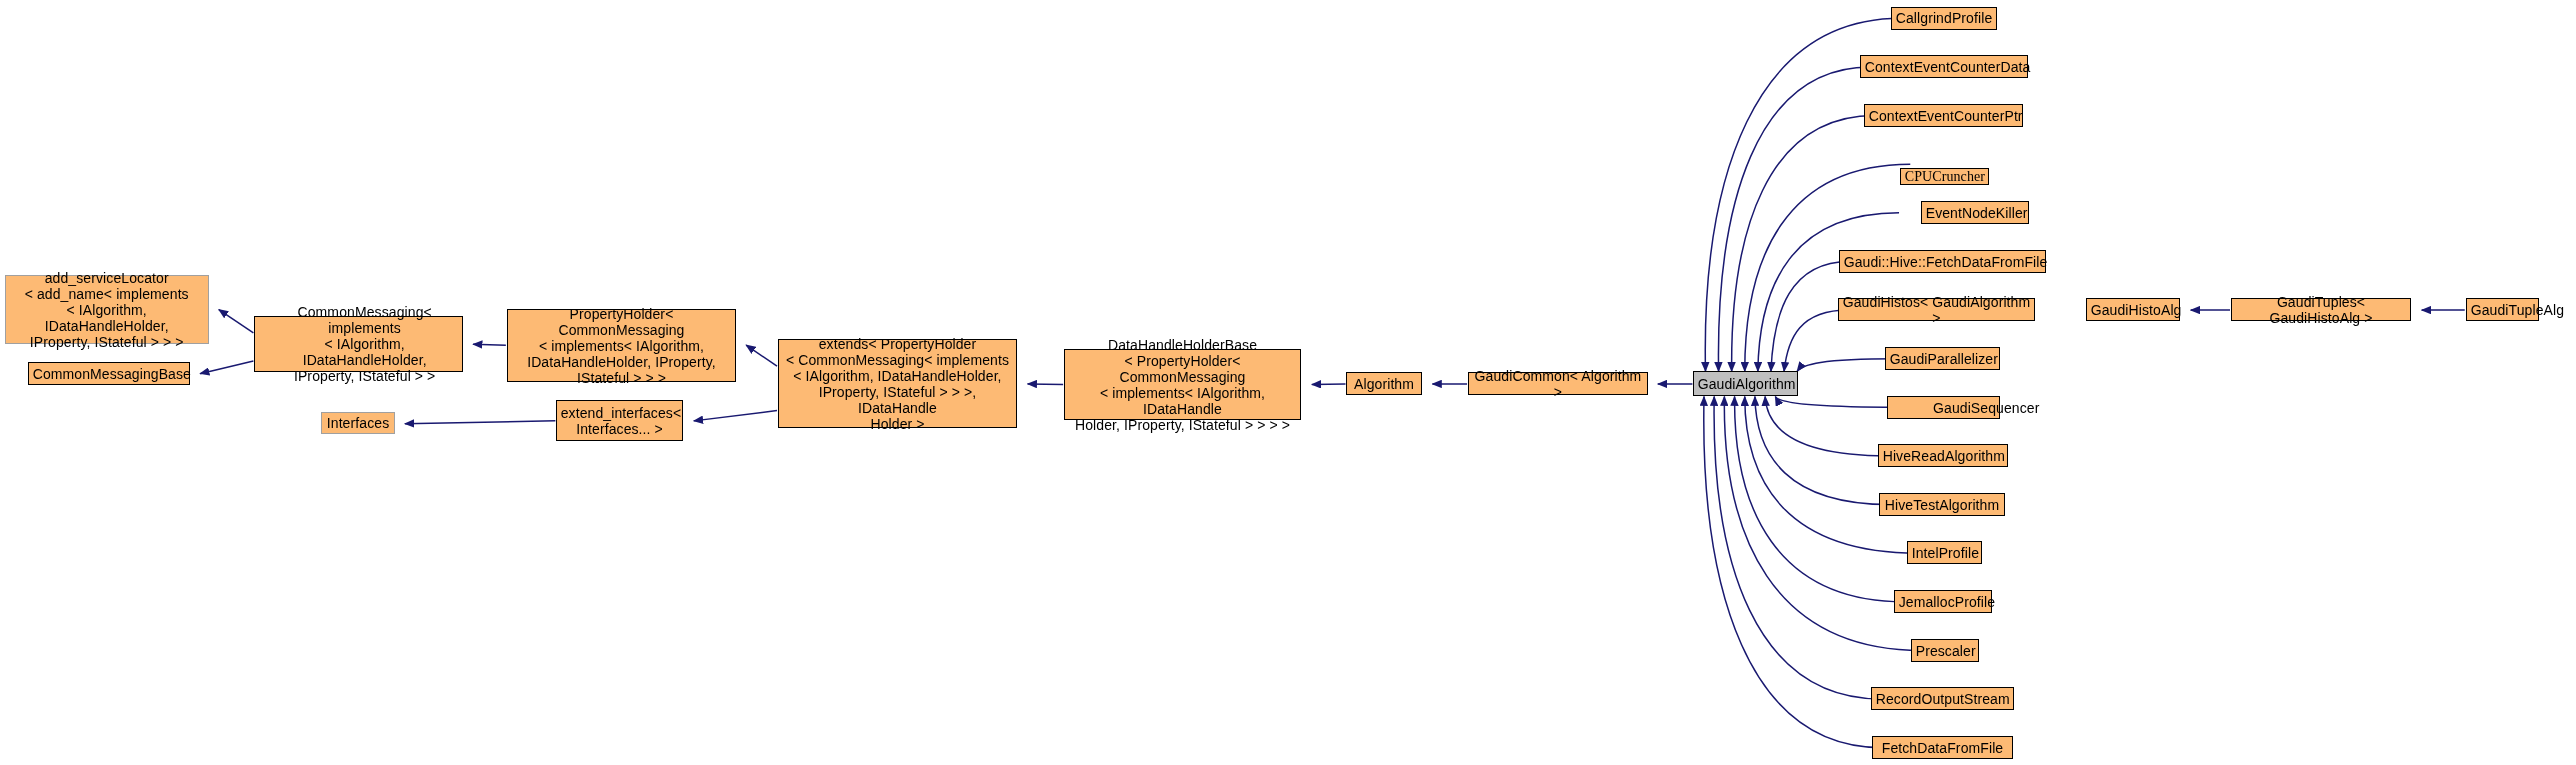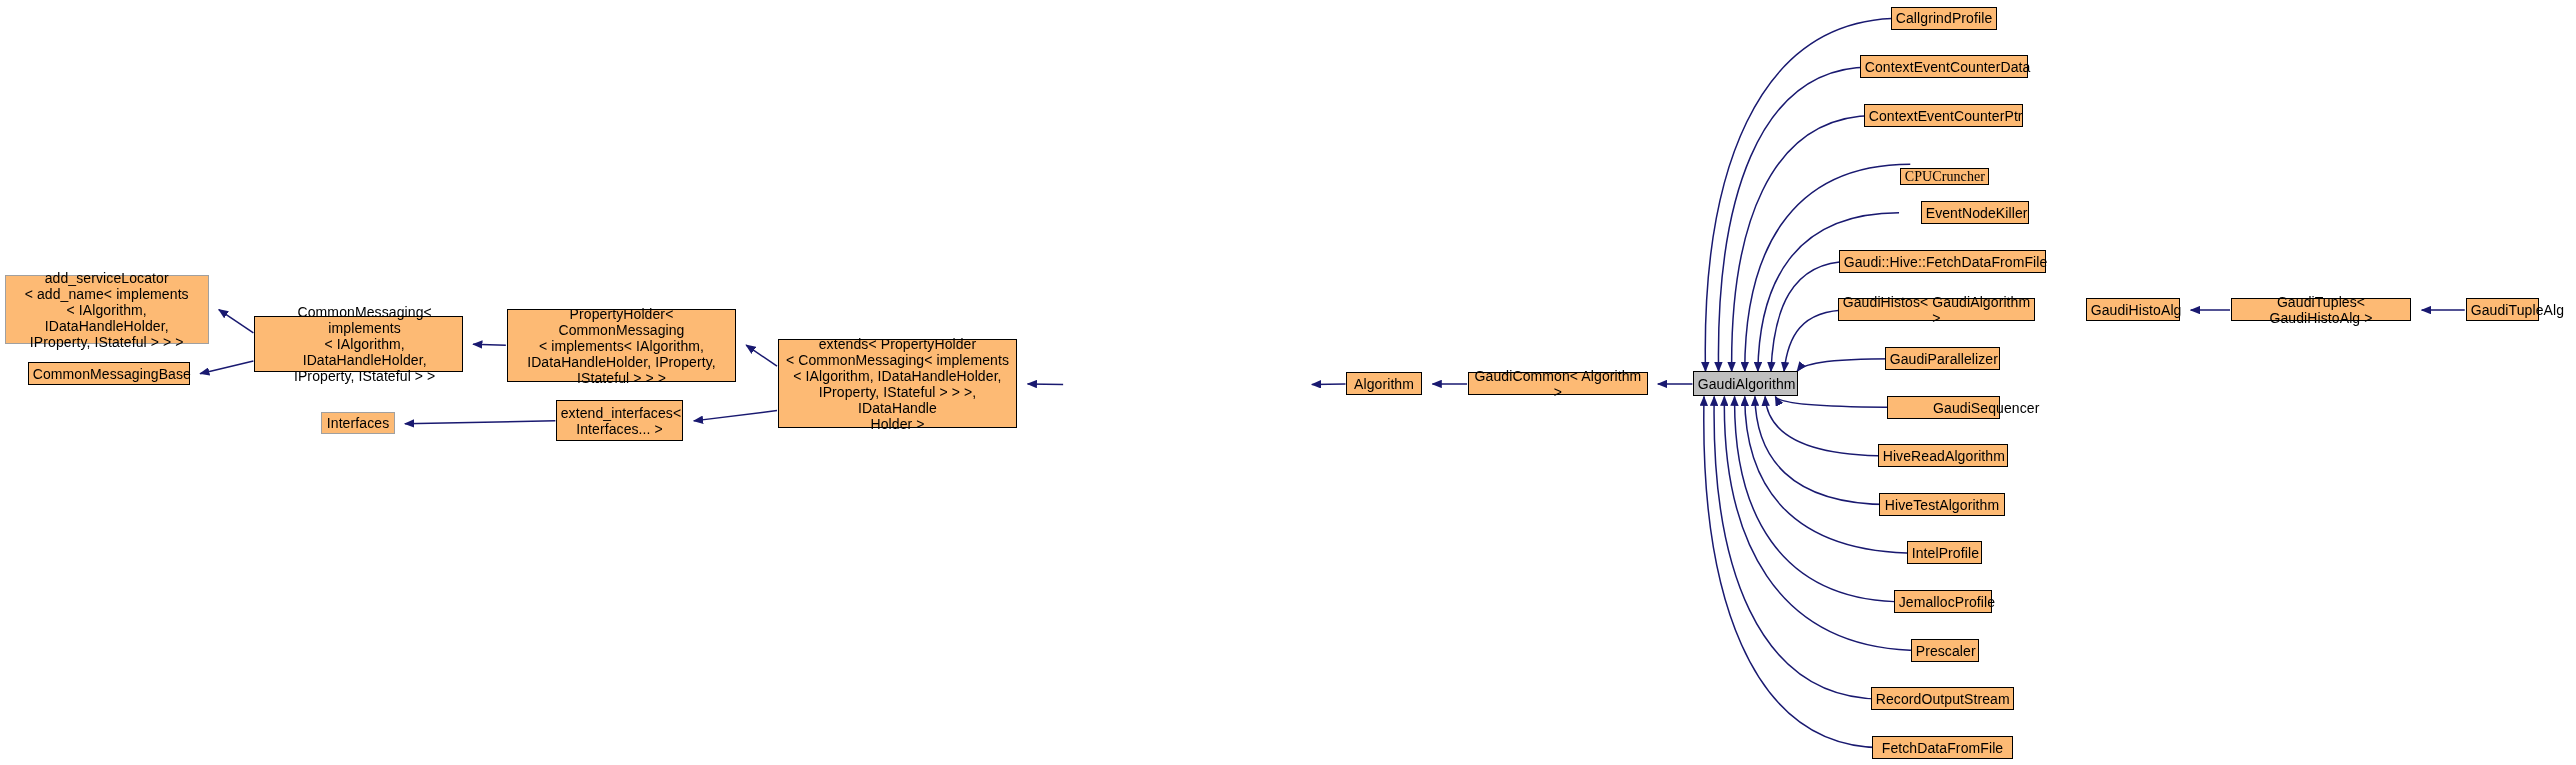--- a/index.html
+++ b/index.html
@@ -123,20 +123,26 @@
     <span class="node-label">extend_interfaces&lt;
 Interfaces... &gt;</span>
   </div>
   <div class="node" style="left: 778px; top: 339px; width: 239px; height: 89px;">
     <span class="node-label">extends&lt; PropertyHolder
 &lt; CommonMessaging&lt; implements
 &lt; IAlgorithm, IDataHandleHolder,
 IProperty, IStateful &gt; &gt; &gt;, IDataHandle
 Holder &gt;</span>
   </div>
+  <div class="node" style="left: 1064px; top: 349px; width: 237px; height: 71px;">
+    <span class="node-label">DataHandleHolderBase
+&lt; PropertyHolder&lt; CommonMessaging
+&lt; implements&lt; IAlgorithm, IDataHandle
+Holder, IProperty, IStateful &gt; &gt; &gt; &gt;</span>
+  </div>
   <div class="node" style="left: 1346px; top: 372px; width: 76px; height: 23.4px;">
     <span class="node-label">Algorithm</span>
   </div>
   <div class="node" style="left: 1468px; top: 372px; width: 180px; height: 23.4px;">
     <span class="node-label">GaudiCommon&lt; Algorithm &gt;</span>
   </div>
   <div class="node highlight" style="left: 1693px; top: 371px; width: 105px; height: 25px; justify-content: center;">
     <span class="node-label">GaudiAlgorithm</span>
   </div>
 

